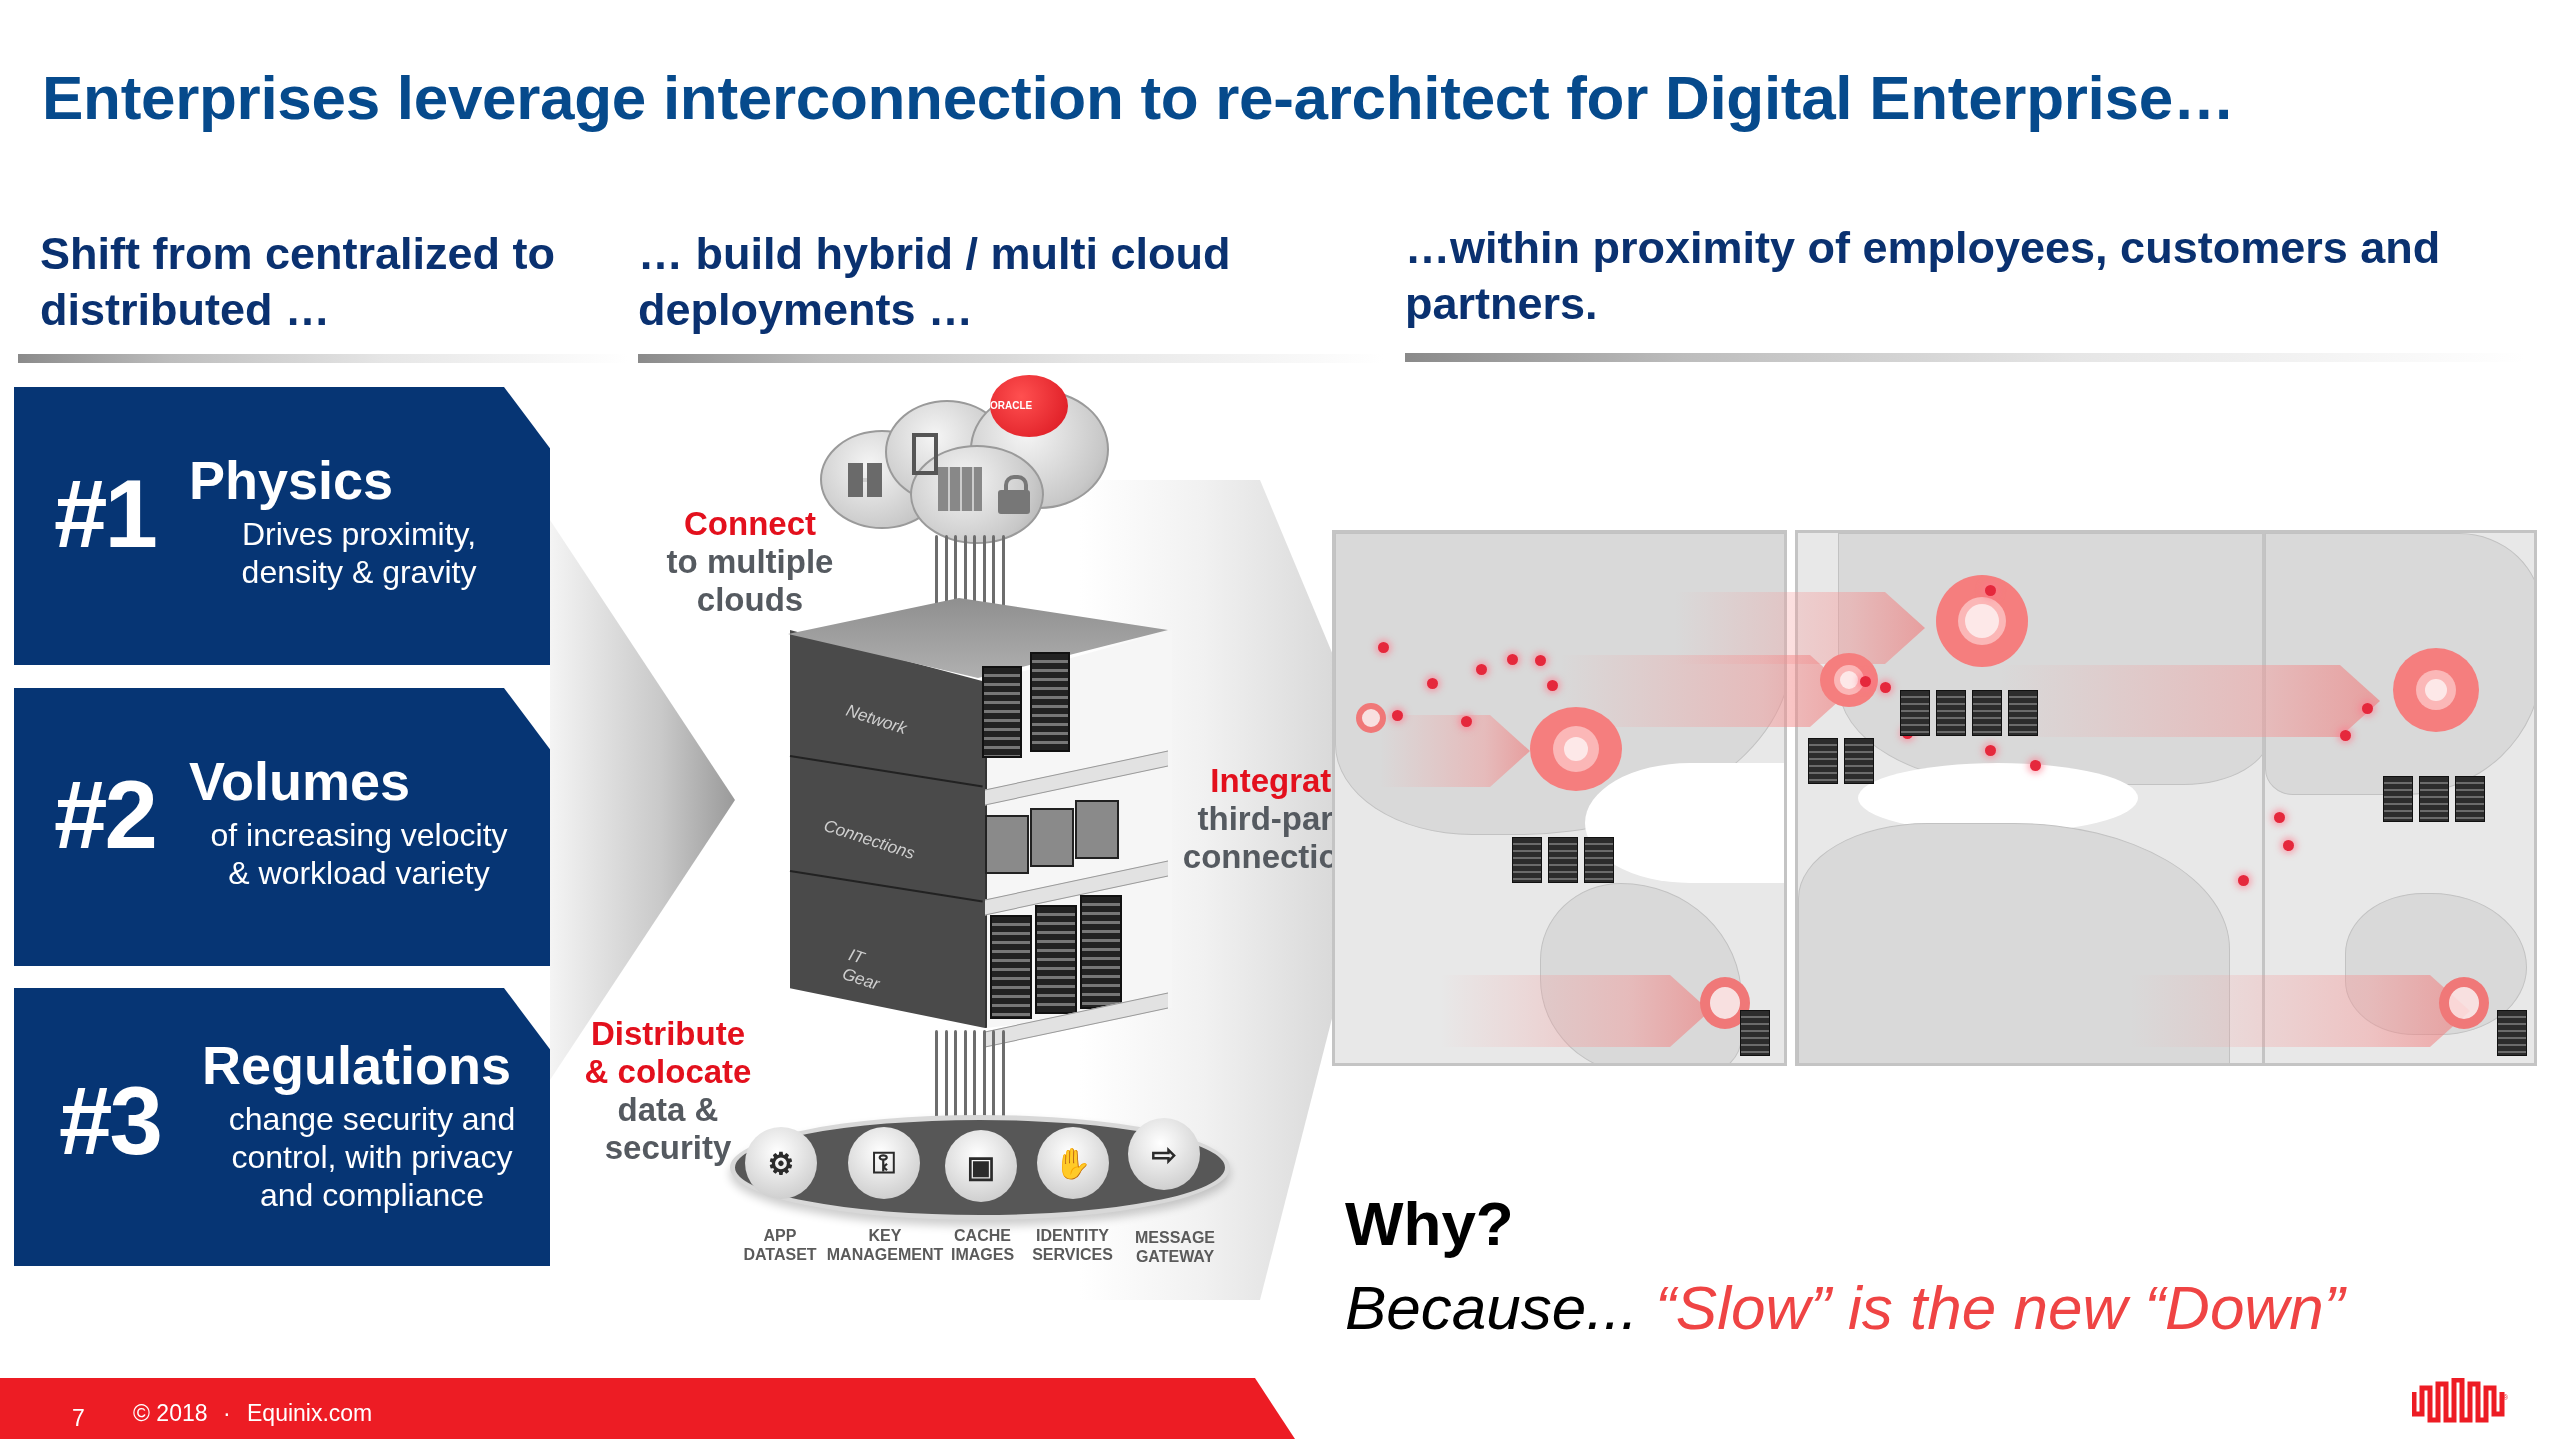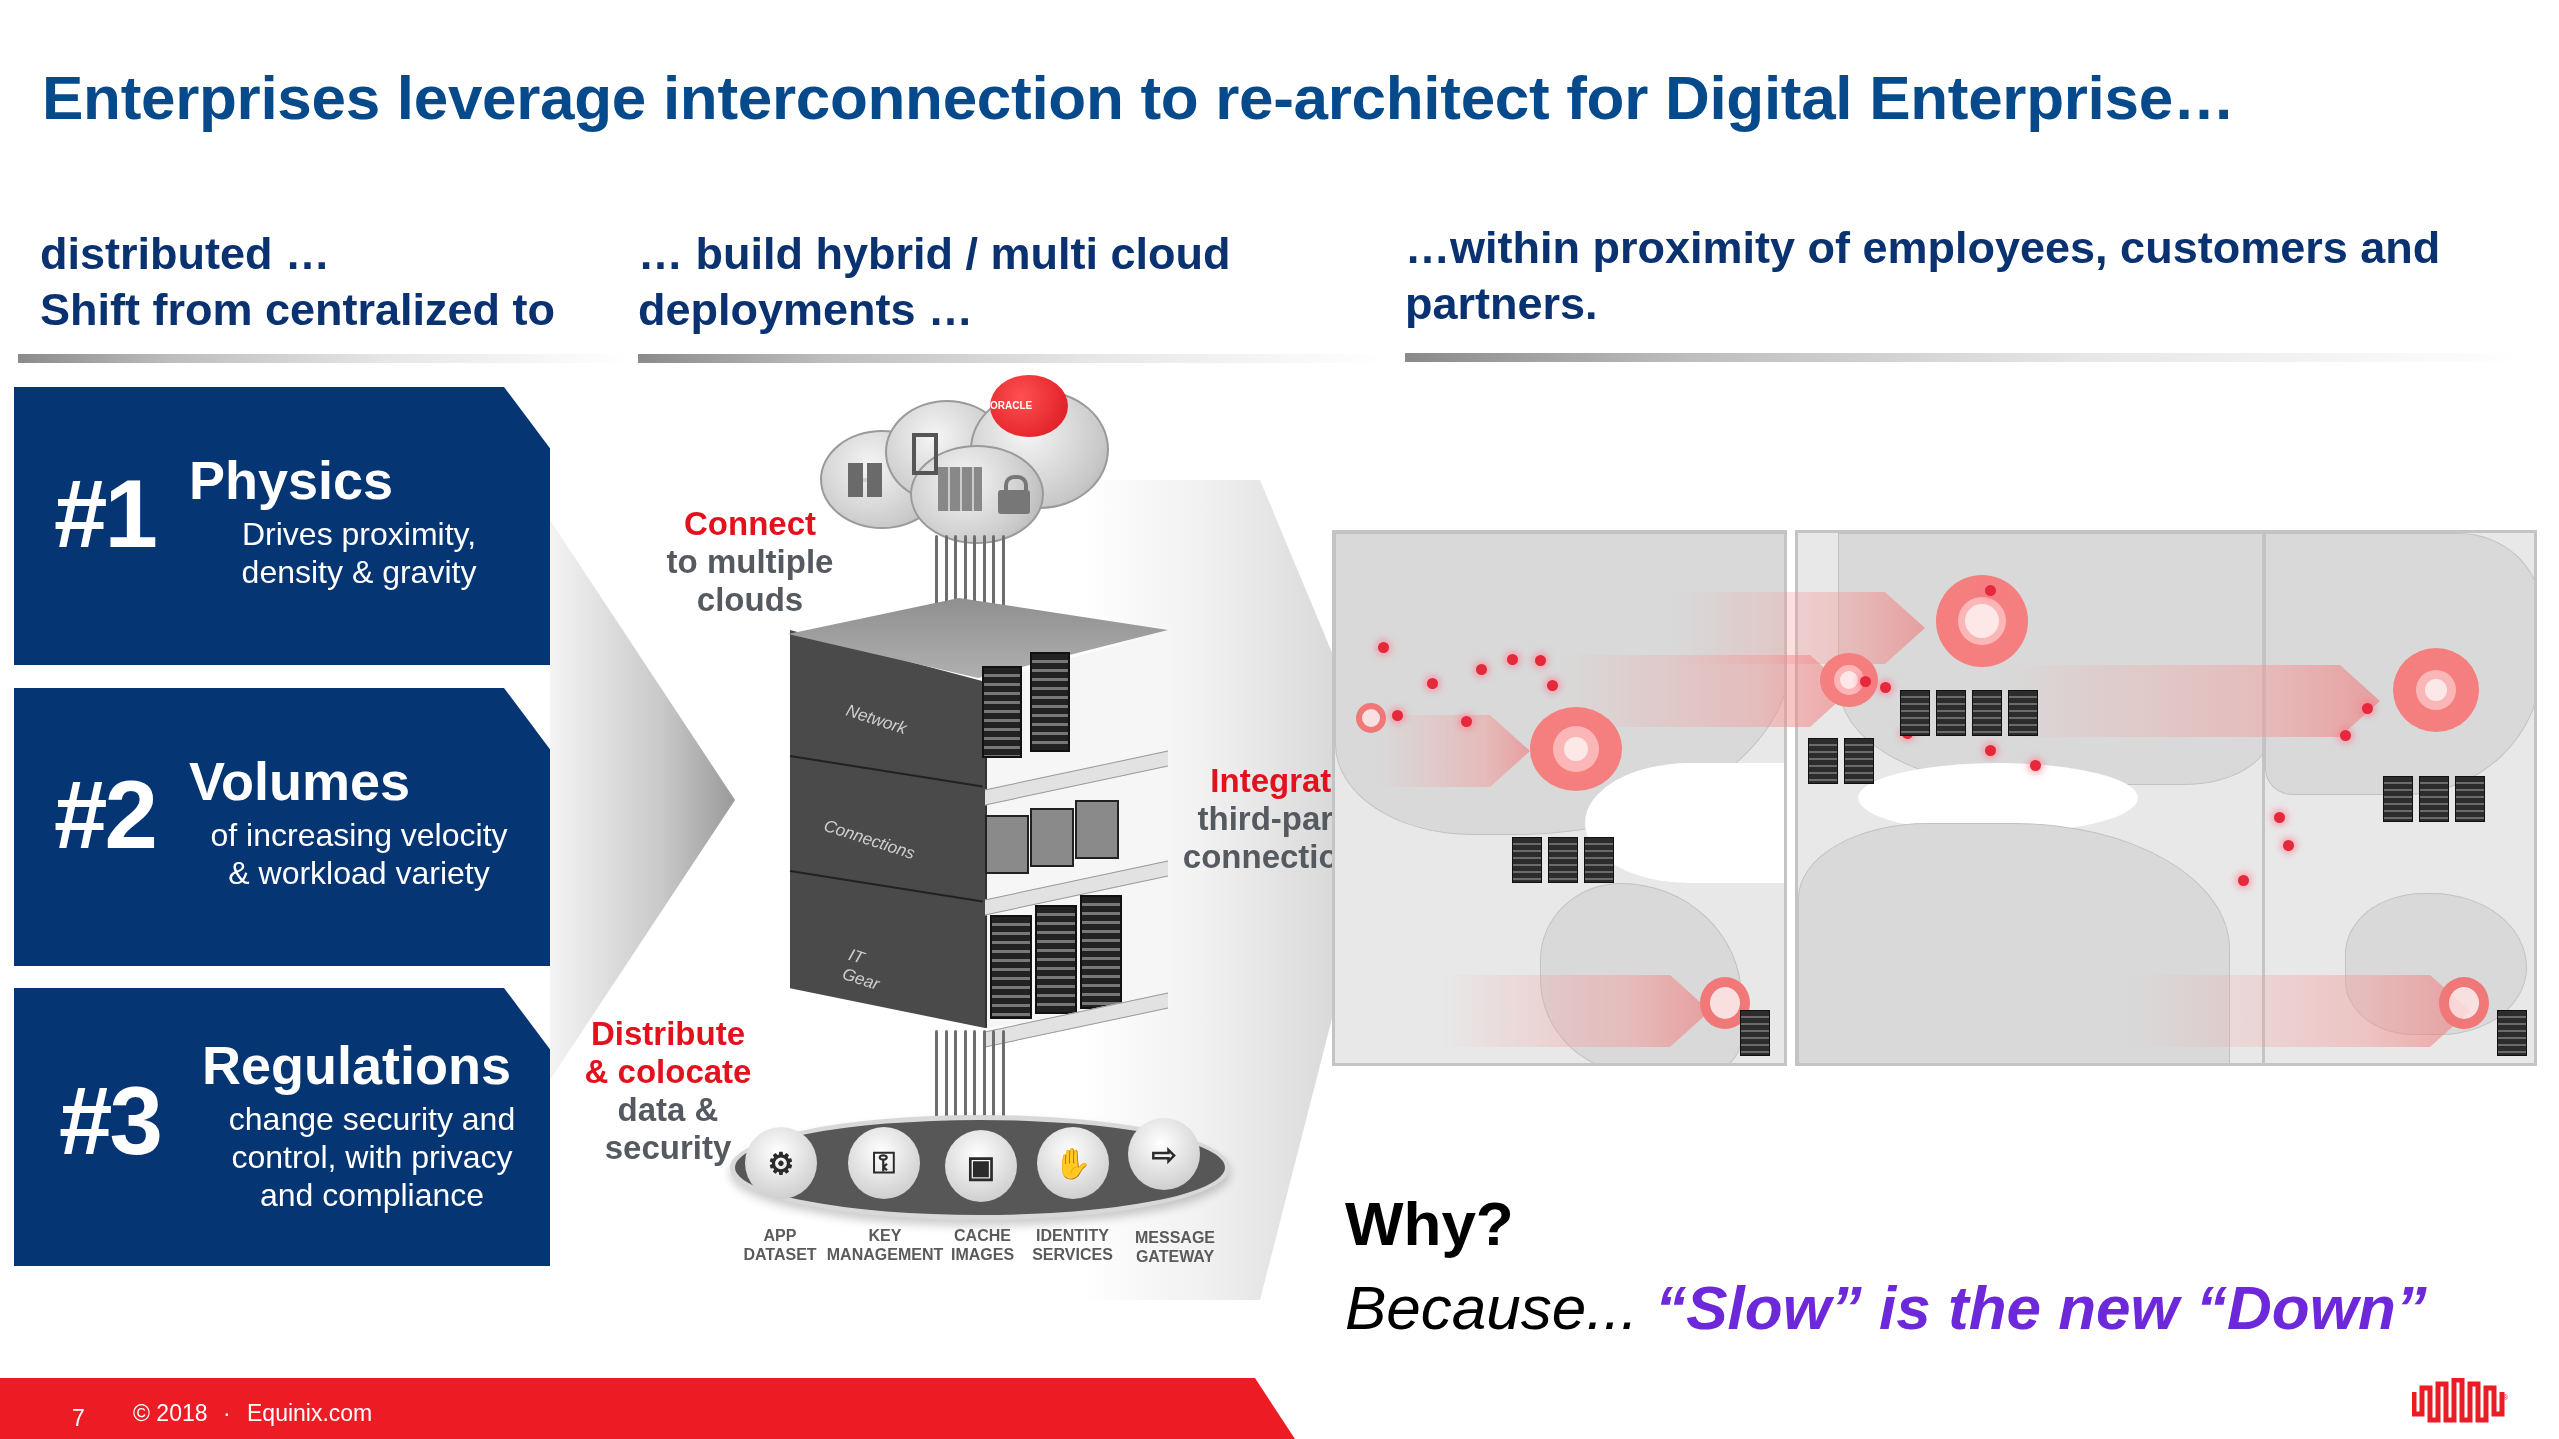--- a/index.html
+++ b/index.html
@@ -144,38 +144,38 @@
   }
   .srv {
     width:28px; height:44px;
     background:repeating-linear-gradient(180deg,#2c2c2c 0 5px,#6b6b6b 5px 7px);
     border:1px solid #111;
   }
 
   
   .why { left:1345px; top:1188px; font-size:62px; font-weight:bold; color:#000; }
   .because { left:1345px; top:1272px; font-size:62px; font-style:italic; color:#000; white-space:nowrap; }
-  .because .red { color:#6d28d9; font-weight:bold; }
+  .because .red { color:#ef4444; font-weight:normal; }
 
   
   .footer-bar {
     left:0; top:1378px; width:1295px; height:61px; background:#ed1c24;
     clip-path:polygon(0 0, 1255px 0, 1295px 100%, 0 100%);
   }
   .footer-txt { color:#fff; font-size:23px; }
   .logo { left:2412px; top:1378px; width:96px; height:46px; }
 </style>
 </head>
 <body>
 
 <div class="abs slide-title">Enterprises leverage interconnection to re-architect for Digital Enterprise…</div>
 
 <div class="abs col-head" style="left:40px;top:226px;">
+  <div>Shift from centralized to</div>
   <div>distributed …</div>
-  <div>Shift from centralized to</div>
 </div>
 <div class="abs col-head" style="left:638px;top:226px;">
   <div>… build hybrid / multi cloud</div>
   <div>deployments …</div>
 </div>
 <div class="abs col-head" style="left:1405px;top:220px;">
   <div>…within proximity of employees, customers and</div>
   <div>partners.</div>
 </div>
 

